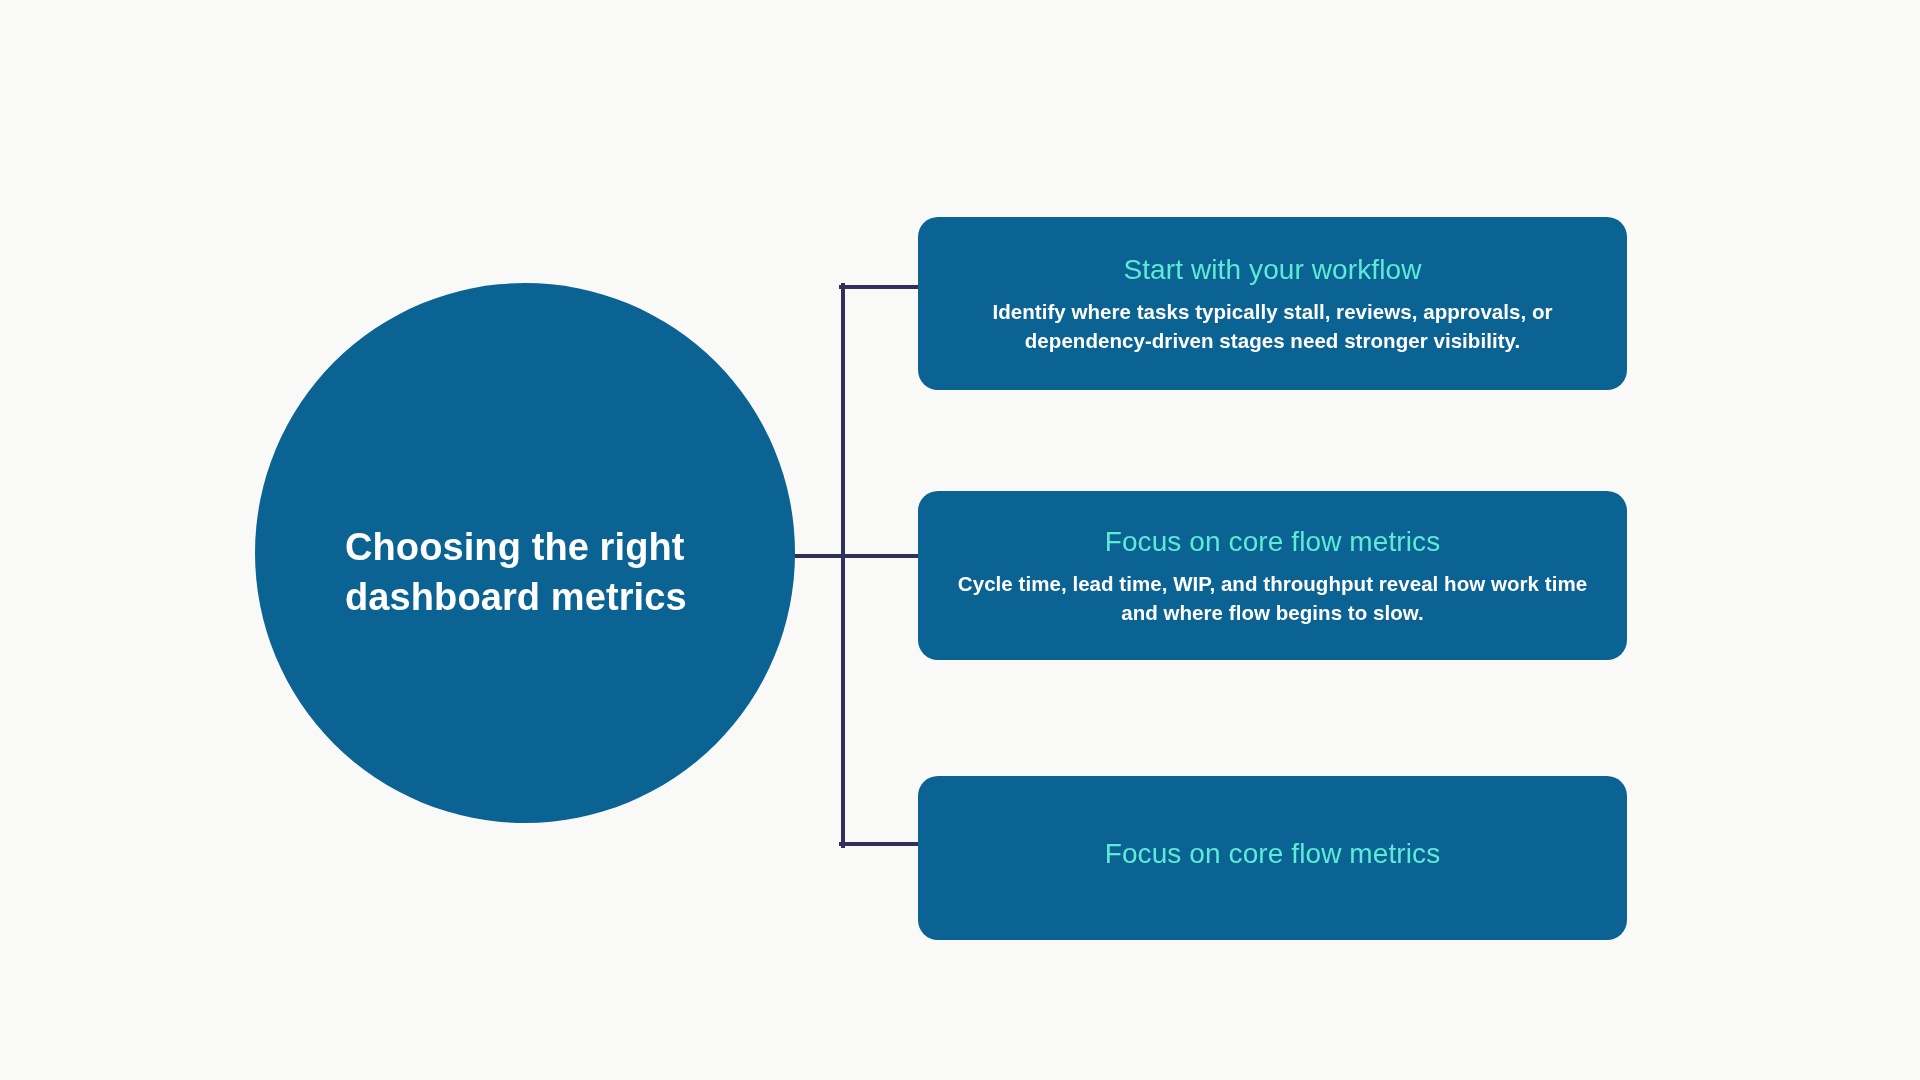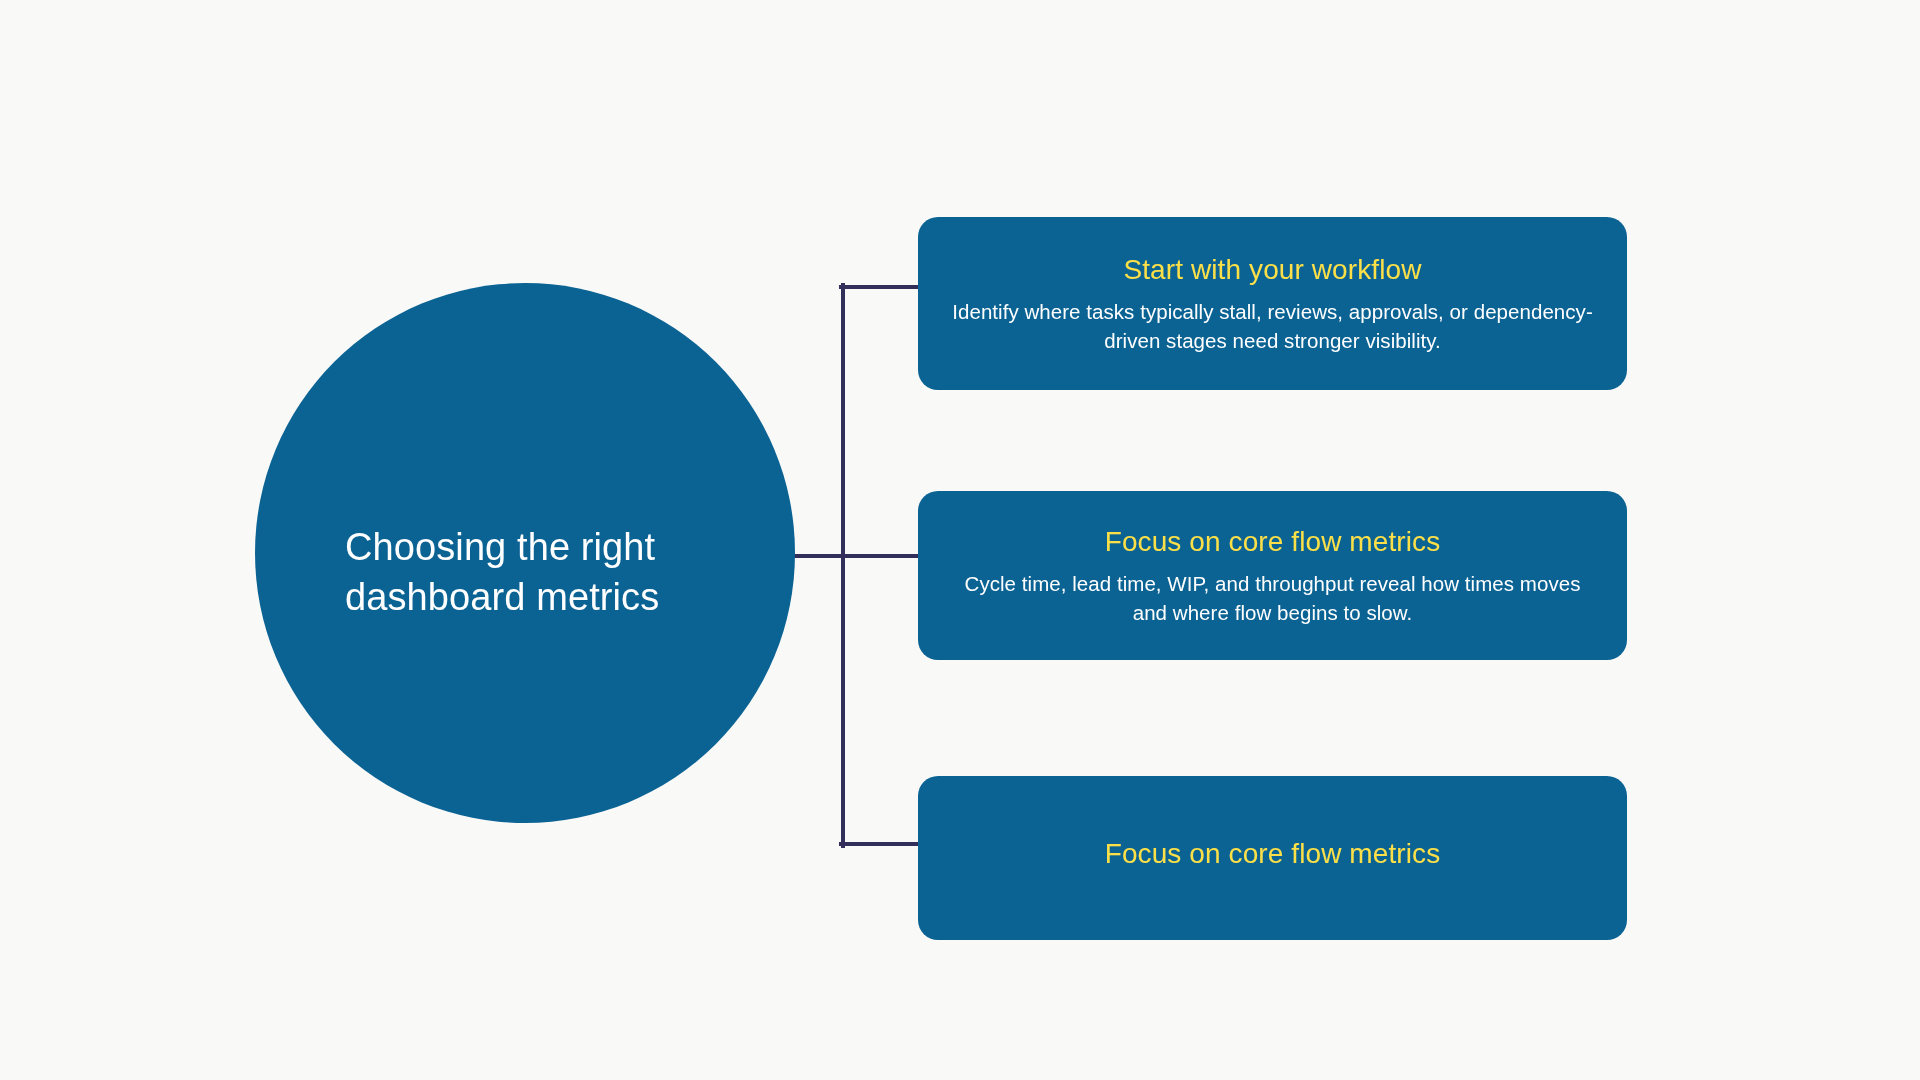--- a/index.html
+++ b/index.html
@@ -34,21 +34,21 @@
     justify-content: flex-start;
     box-sizing: border-box;
     padding-left: 90px;
     padding-right: 60px;
     z-index: 3;
   }
   .hub-label {
     color: #ffffff;
     font-size: 38px;
     line-height: 1.30;
-    font-weight: 400;
+    font-weight: 700;
     letter-spacing: 0.1px;
     text-align: left;
     white-space: pre-line;
     margin-top: 39px;
   }
 
   
   .connectors {
     position: absolute;
     left: 0;
@@ -68,32 +68,32 @@
     border-radius: 20px;
     box-sizing: border-box;
     display: flex;
     flex-direction: column;
     align-items: center;
     justify-content: center;
     padding: 14px 34px;
     z-index: 2;
   }
   .card-title {
-    color: #fde047;
+    color: #5eead4;
     font-size: 28px;
     font-weight: 400;
     line-height: 1.25;
     text-align: center;
     letter-spacing: 0.1px;
     margin: 0 0 10px 0;
   }
   .card-desc {
     color: #ffffff;
     font-size: 20.5px;
-    font-weight: 400;
+    font-weight: 700;
     line-height: 1.42;
     text-align: center;
     letter-spacing: 0.05px;
     margin: 0;
   }
 
   #card-1 { top: 217px; height: 173px; }
   #card-2 { top: 491px; height: 169px; }
   #card-3 { top: 776px; height: 164px; }
 </style>
@@ -120,20 +120,20 @@
 dashboard metrics</div>
   </div>
 
   <div class="card" id="card-1">
     <div class="card-title">Start with your workflow</div>
     <div class="card-desc">Identify where tasks typically stall, reviews, approvals, or dependency-driven stages need stronger visibility.</div>
   </div>
 
   <div class="card" id="card-2">
     <div class="card-title">Focus on core flow metrics</div>
-    <div class="card-desc">Cycle time, lead time, WIP, and throughput reveal how times moves and where flow begins to slow.</div>
+    <div class="card-desc">Cycle time, lead time, WIP, and throughput reveal how work time and where flow begins to slow.</div>
   </div>
 
   <div class="card" id="card-3">
     <div class="card-title">Focus on core flow metrics</div>
   </div>
 
 </div>
 
 </body></html>

